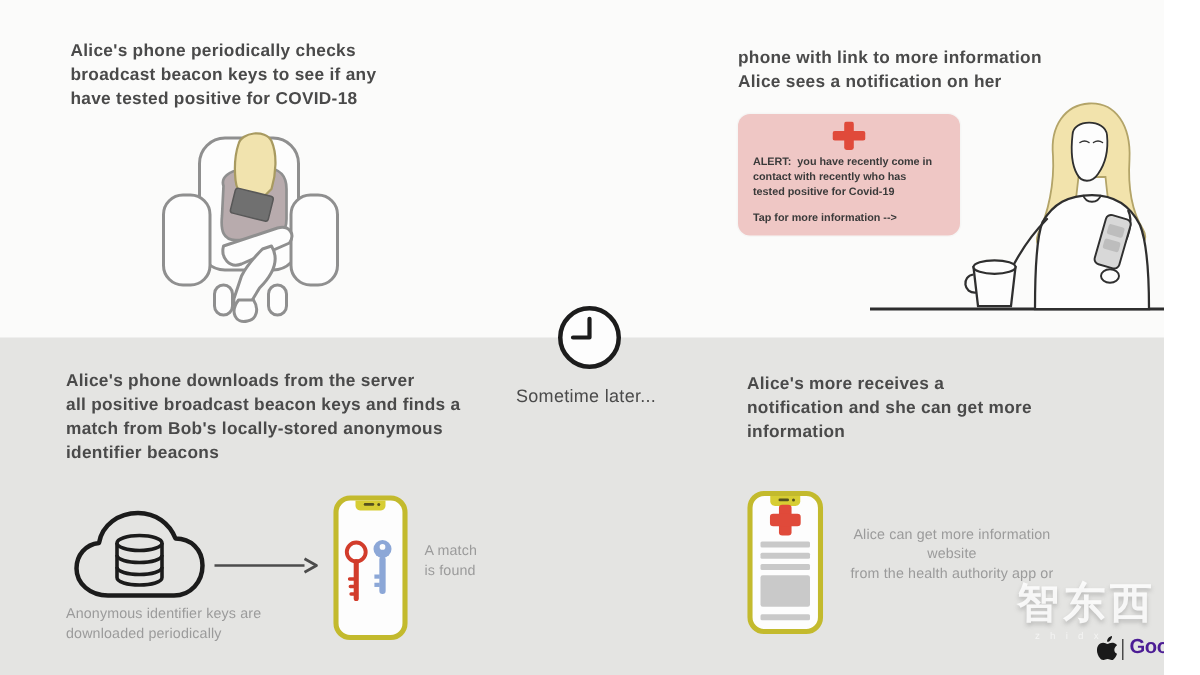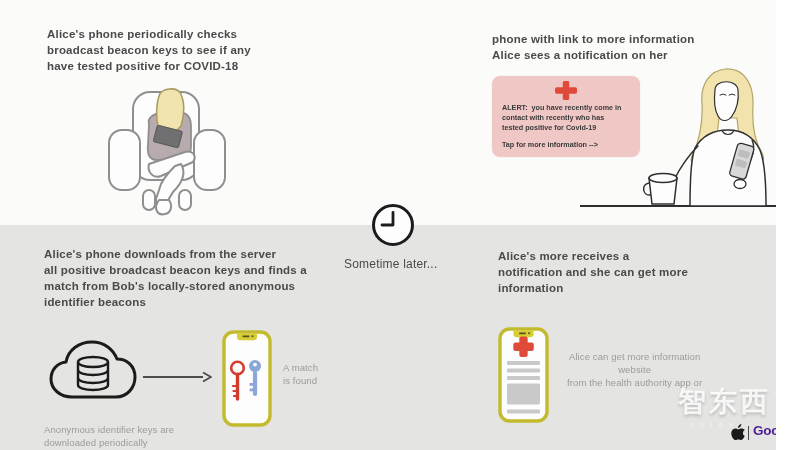--- a/index.html
+++ b/index.html
@@ -112,21 +112,21 @@
 
   <svg class="abs" style="left:47px; top:335px;" width="92" height="72" viewBox="0 0 92 72">
     <path d="M25,62 C13,62 4,54 4,44 C4,35 10,28 19,27 C21,15 32,7 45,7 C57,7 66,14 70,24 C80,24 88,31 88,42 C88,53 80,62 69,62 Z" fill="none" stroke="#1b1b1b" stroke-width="3" stroke-linejoin="round"></path>
     <g stroke="#1b1b1b" stroke-width="2.4" fill="#e4e4e2">
       <path d="M31,27 L31,50 C31,53 38,55 46,55 C54,55 61,53 61,50 L61,27"></path>
       <path d="M31,35 C31,38 38,40 46,40 C54,40 61,38 61,35 M31,43 C31,46 38,48 46,48 C54,48 61,46 61,43" fill="none"></path>
       <ellipse cx="46" cy="27" rx="15" ry="5"></ellipse>
     </g>
   </svg>
 
-  <div class="abs caption" style="left:44px; top:403px;margin-top:20px;">
+  <div class="abs caption" style="left:44px; top:403px;">
     <span class="line">Anonymous identifier keys are</span>
     <span class="line">downloaded periodically</span>
   </div>
 
   <svg class="abs" style="left:142px; top:371px;" width="72" height="12" viewBox="0 0 72 12">
     <line x1="1" y1="6" x2="61" y2="6" stroke="#4c4c4c" stroke-width="1.8"></line>
     <path d="M61,1.5 L69,6 L61,10.5" fill="none" stroke="#4c4c4c" stroke-width="1.8" stroke-linejoin="round"></path>
   </svg>
 
   <svg class="abs" style="left:222px; top:330px;" width="50" height="97" viewBox="0 0 50 97">

